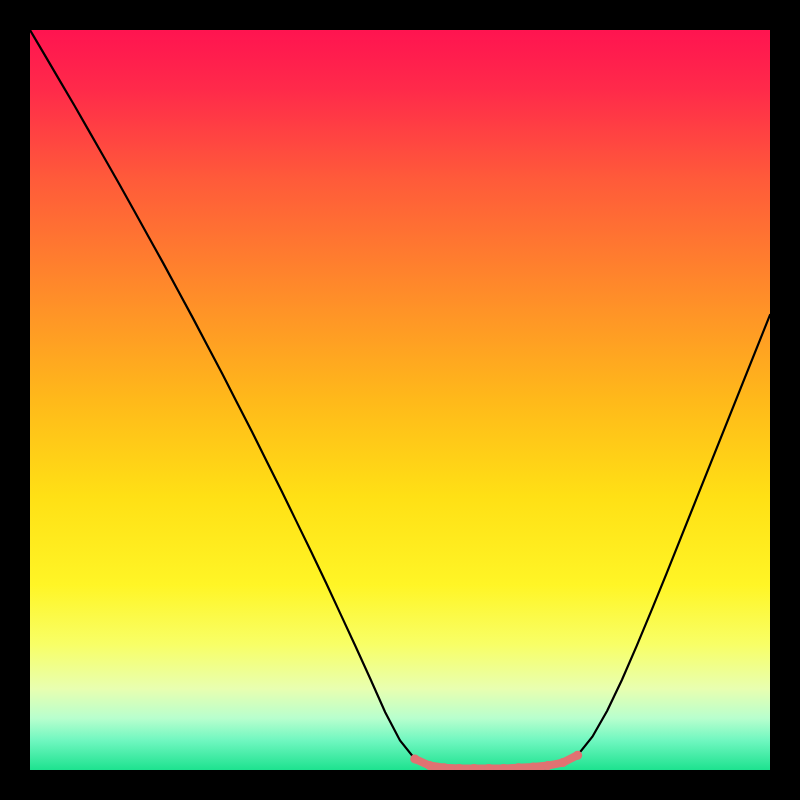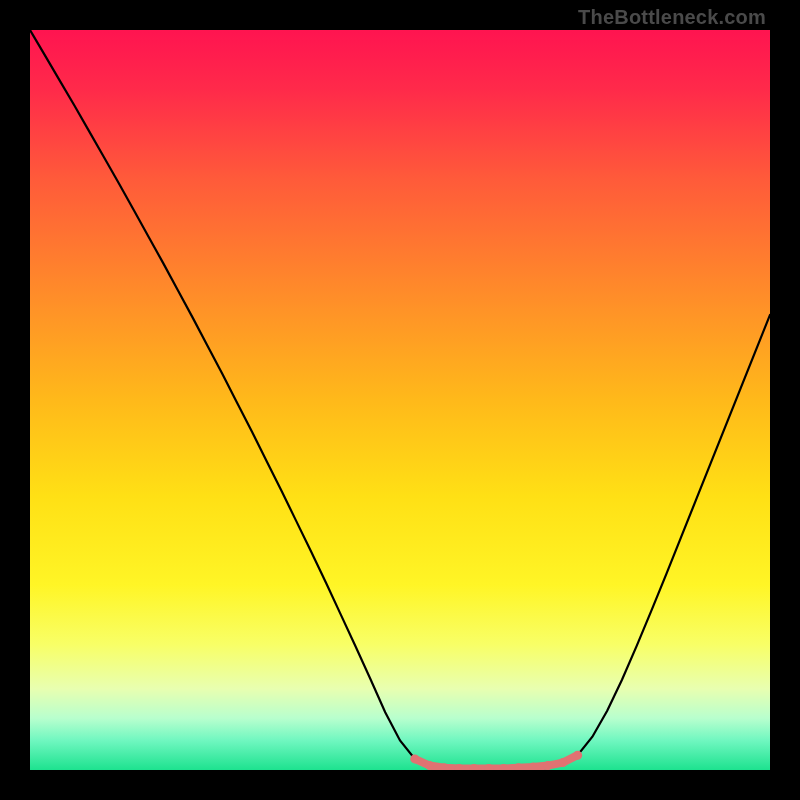--- a/index.html
+++ b/index.html
@@ -72,15 +72,14 @@
           <circle cx="473.60" cy="738.52" r="4.5" fill="#e07272"></circle>
           <circle cx="488.40" cy="737.78" r="4.5" fill="#e07272"></circle>
           <circle cx="503.20" cy="737.04" r="4.5" fill="#e07272"></circle>
           <circle cx="518.00" cy="735.56" r="4.5" fill="#e07272"></circle>
           <circle cx="532.80" cy="732.60" r="4.5" fill="#e07272"></circle>
           <circle cx="547.60" cy="725.20" r="4.5" fill="#e07272"></circle>
         </g>
     </svg>
   </div>
 
-  <div class="watermark">TheBottleneck.com</div>
 
 </div>
 
 </body></html>

